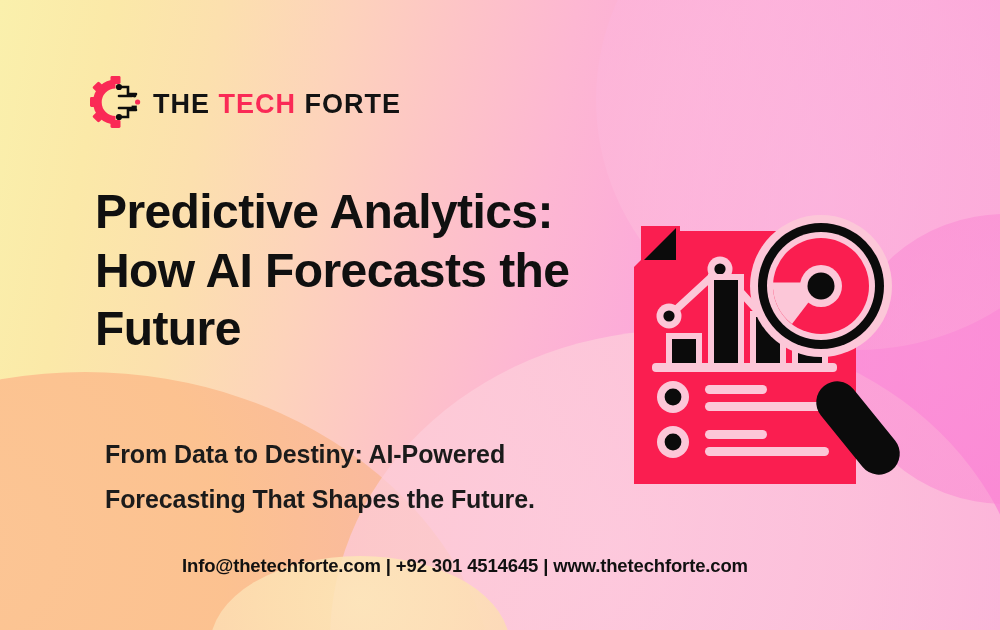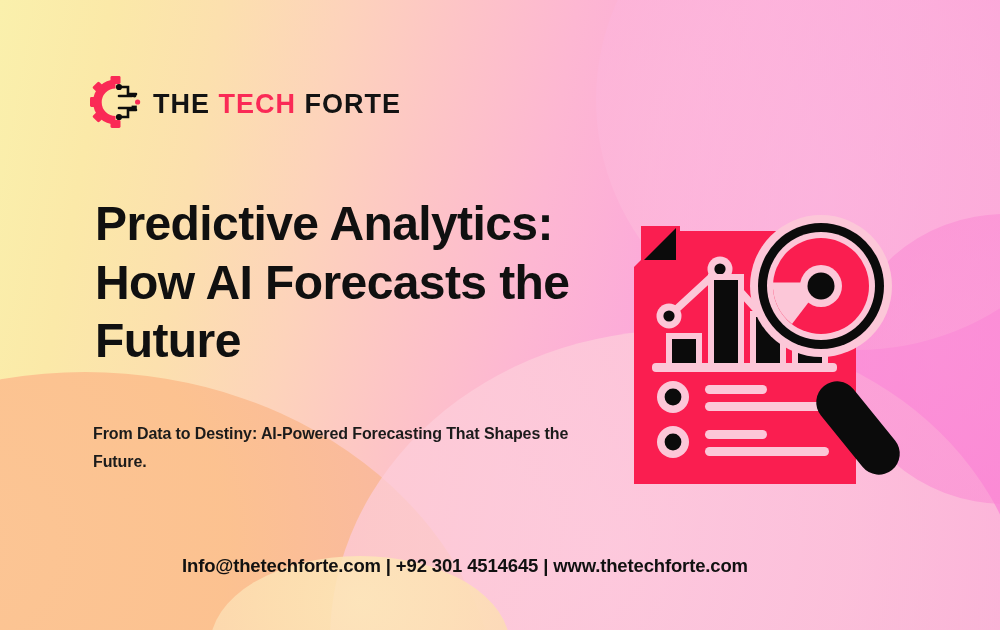--- a/index.html
+++ b/index.html
@@ -95,36 +95,36 @@
     line-height: 1;
   }
   #logo-wordmark .w-the,
   #logo-wordmark .w-forte { color: #131313; }
   #logo-wordmark .w-tech  { color: #fa2a56; }
 
   
   #headline {
     position: absolute;
     left: 95px;
-    top: 195px;
+    top: 183px;
     width: 545px;
     margin: 0;
     font-size: 48px;
     line-height: 1.22;
     font-weight: 800;
     letter-spacing: -0.6px;
     color: #101010;
   }
   #subhead {
     position: absolute;
     left: 93px;
     top: 420px;
     width: 520px;
-    margin: 0;
-    font-size: 16px;
+    margin: 12px;
+    font-size: 25px;
     line-height: 1.78;
     font-weight: 700;
     letter-spacing: -0.1px;
     color: #1b1b1b;
   }
   #contact-line {
     position: absolute;
     left: 165px;
     top: 538px;
     margin: 17px;

